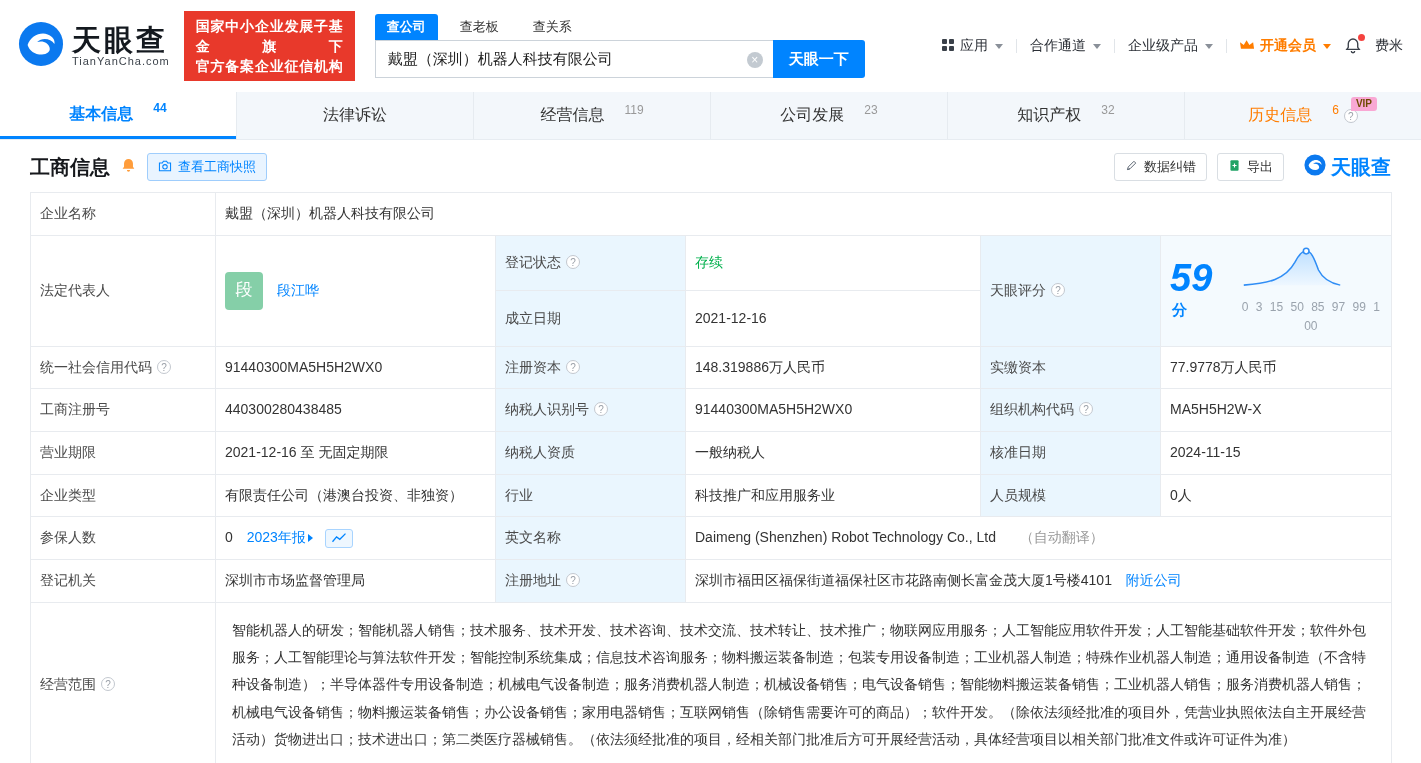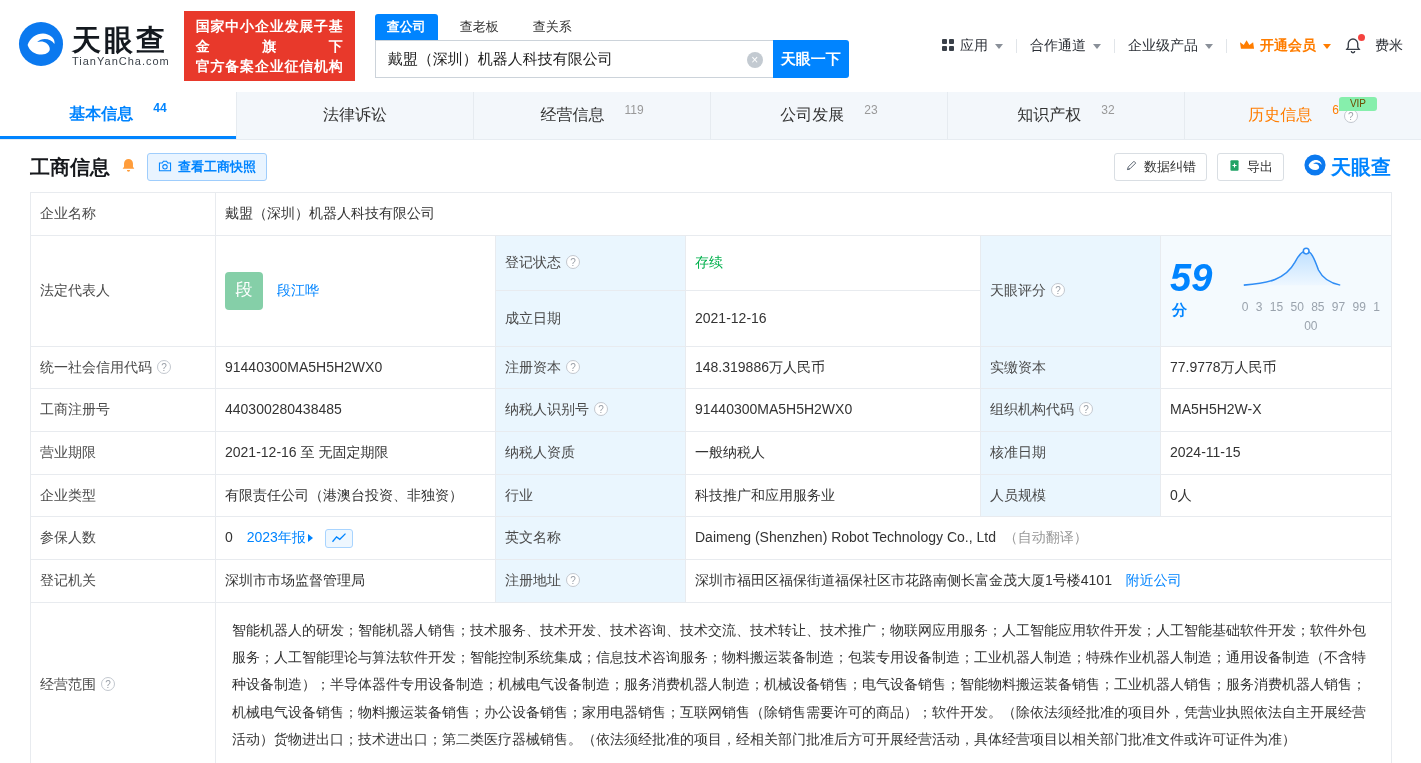--- a/index.html
+++ b/index.html
@@ -17,62 +17,62 @@
   .red-badge div { font-size:14px; font-weight:700; line-height:20px; text-align:justify; text-align-last:justify; }
   .search-wrap { margin-left:6px; }
   .search-tabs { display:flex; gap:10px; align-items:flex-end; }
   .search-tab { font-size:13px; color:#333; padding:4px 12px; cursor:pointer; }
   .search-tab.active { background:#0084ff; color:#fff; border-radius:3px 3px 0 0; font-weight:600; }
   .search-bar { display:flex; }
   .search-box { position:relative; width:398px; height:38px; border:1px solid #ccd3da; border-right:none; background:#fff; }
   .search-box input { width:100%; height:100%; border:none; outline:none; padding:0 36px 0 12px; font-size:15px; color:#222; font-family:inherit; }
   .clear-btn { position:absolute; right:10px; top:11px; width:16px; height:16px; border-radius:50%; background:#c3cad1; color:#fff; font-size:12px; line-height:16px; text-align:center; cursor:pointer; }
   .clear-btn::after { content:"×"; }
-  .search-btn { width:76px; height:38px; background:#0084ff; color:#fff; font-size:15px; font-weight:600; display:flex; align-items:center; justify-content:center; border-radius:0 3px 3px 0; cursor:pointer; }
+  .search-btn { width:92px; height:38px; background:#0084ff; color:#fff; font-size:15px; font-weight:600; display:flex; align-items:center; justify-content:center; border-radius:0 3px 3px 0; cursor:pointer; }
   .header-right { margin-left:auto; display:flex; align-items:center; gap:13px; font-size:14px; color:#2b2f36; white-space:nowrap; }
   .menu-item { display:flex; align-items:center; gap:5px; cursor:pointer; }
   .caret { display:inline-block; width:0; height:0; border-left:4px solid transparent; border-right:4px solid transparent; border-top:5px solid #8a9099; margin-left:2px; }
   .h-divider { width:1px; height:14px; background:#e1e5e9; }
   .vip-link { color:#ff7d00; font-weight:700; }
   .vip-link .caret { border-top-color:#ff7d00; }
   .bell-wrap { position:relative; cursor:pointer; display:flex; }
   .red-dot { position:absolute; top:-3px; right:-3px; width:7px; height:7px; border-radius:50%; background:#f5433f; }
   
   .nav { display:flex; background:#f3f7fb; border-bottom:1px solid #e7ecf1; height:48px; }
   .nav-tab { flex:1; display:flex; align-items:center; justify-content:center; font-size:16px; color:#333; cursor:pointer; position:relative; border-left:1px solid #e6ebf0; }
   .nav-tab:first-child { border-left:none; }
   .nav-tab.active { background:#fff; color:#0084ff; font-weight:700; border-bottom:3px solid #0084ff; }
   .count { font-size:12px; color:#999; margin-left:20px; position:relative; top:-6px; }
   .nav-tab.active .count { color:#0084ff; }
   .nav-tab.history { color:#ff7d00; }
   .nav-tab.history .count { color:#ff7d00; }
-  .vip-badge { position:absolute; top:5px; right:44px; background:#86efac; color:#6d4a00; font-size:10px; font-weight:400; padding:0 11px; line-height:14px; border-radius:3px 3px 3px 0; }
+  .vip-badge { position:absolute; top:5px; right:44px; background:#f9a8d4; color:#6d4a00; font-size:10px; font-weight:700; padding:0 5px; line-height:14px; border-radius:3px 3px 3px 0; }
   .q { display:inline-block; width:14px; height:14px; border-radius:50%; border:1px solid #c3c8cf; color:#9aa0a8; font-size:10px; line-height:13px; text-align:center; margin-left:5px; vertical-align:1px; background:#fff; cursor:pointer; font-style:normal; font-weight:400; }
   .q::after { content:"?"; }
   
   .section-head { display:flex; align-items:center; padding:13px 30px 11px; gap:10px; }
   .section-title { font-size:20px; font-weight:700; color:#16181c; }
-  .snap-btn { display:flex; align-items:center; gap:6px; background:#e9f4ff; border:1px solid #9fcdfc; color:#0084ff; font-size:13px; height:28px; padding:0 10px; border-radius:3px; cursor:pointer;font-weight:bold; }
+  .snap-btn { display:flex; align-items:center; gap:6px; background:#e9f4ff; border:1px solid #9fcdfc; color:#0084ff; font-size:13px; height:28px; padding:0 10px; border-radius:3px; cursor:pointer; }
   .right-tools { margin-left:auto; display:flex; align-items:center; gap:10px; }
   .tool-btn { display:flex; align-items:center; gap:6px; background:#fff; border:1px solid #d9dee3; color:#333; font-size:13px; height:28px; padding:0 10px; border-radius:3px; cursor:pointer;justify-content:center; }
   .watermark { display:flex; align-items:center; gap:5px; color:#0084ff; font-size:20px; font-weight:700; margin-left:10px; }
   
   .biz-table { width:1361px; margin:0 30px; border-collapse:collapse; table-layout:fixed; font-size:14px; }
   .biz-table td { border:1px solid #e8ebef; padding:10px 9px; line-height:1.55; vertical-align:middle; word-break:break-all; }
   td.lbl { color:#4a4a4a; }
   td.lbl.blue { background:#eaf6fe; }
   .link { color:#0084ff; cursor:pointer; }
   .green { color:#00b04c; }
   .avatar { width:38px; height:38px; border-radius:4px; background:#85cfa8; color:#fff; font-size:17px; display:inline-flex; align-items:center; justify-content:center; margin-right:10px; vertical-align:middle; cursor:pointer; }
   .score-cell { background:#f4fafe; }
   .score-flex { display:flex; align-items:center; gap:14px; }
   .score-num { color:#0084ff; font-weight:700; font-style:italic; font-size:38px; line-height:1; }
   .score-unit { color:#0084ff; font-size:15px; font-weight:700; margin-left:2px; }
   .ticks { font-size:12px; color:#9aa3ad; text-align:center; word-spacing:4px; margin-top:-2px; }
-  .gray-note { color:#999; margin-left:4px; }
+  .gray-note { color:#999; margin-left:20px; }
   .report-arrow { display:inline-block; width:0; height:0; border-top:4px solid transparent; border-bottom:4px solid transparent; border-left:5px solid #0084ff; margin-left:2px; }
   .trend-box { display:inline-flex; align-items:center; justify-content:center; border:1px solid #a8d4ff; background:#eef7ff; border-radius:3px; padding:2px 4px; margin-left:8px; vertical-align:-3px; cursor:pointer; }
   .scope-cell { line-height:1.95 !important; padding:14px 16px !important; }
   .ins-val { margin-right:10px; }
 </style>
 </head>
 <body>
 
 <div class="header">
   <div class="logo">

